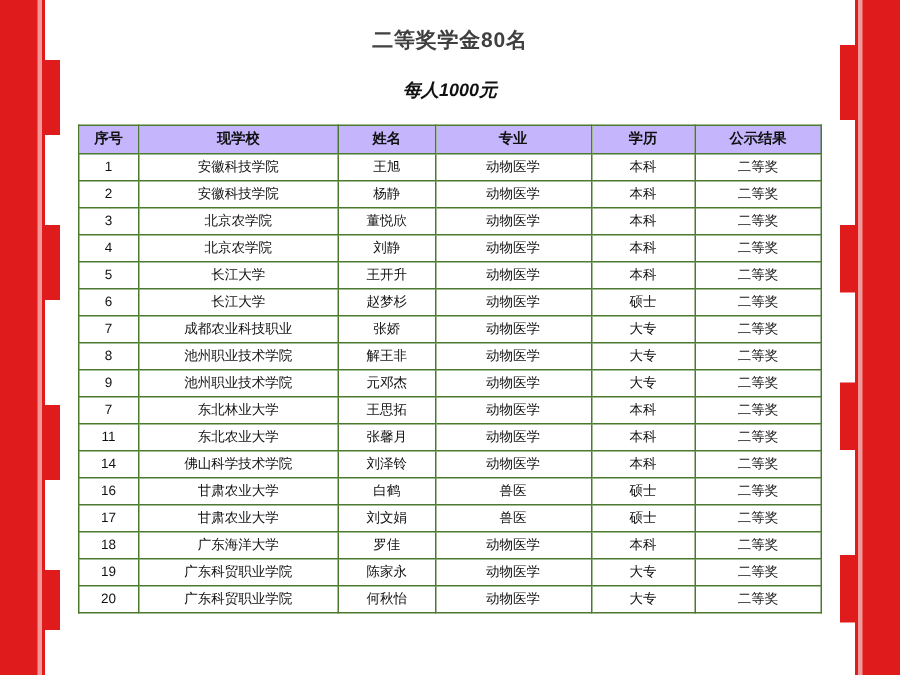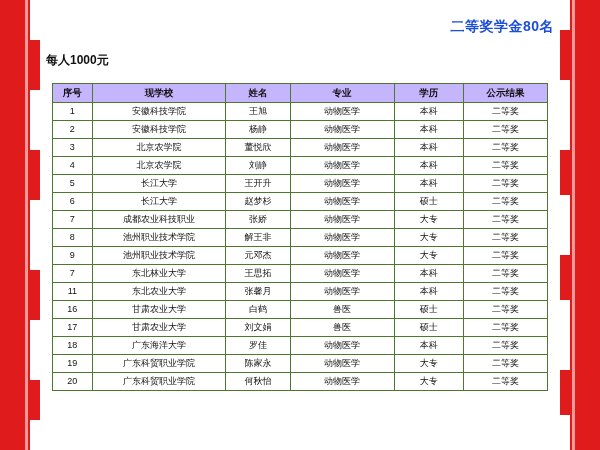--- a/index.html
+++ b/index.html
@@ -53,34 +53,35 @@
   
   .content {
     position: absolute;
     left: 46px;
     right: 46px;
     top: 0;
     bottom: 0;
   }
 
   .doc-title {
-    text-align: right;
+    text-align: center;
     font-size: 14px;
     font-weight: bold;
-    color: #1d4ed8;
+    color: #404040;
     margin-top: 18px;
     letter-spacing: 0.5px;
   }
 
   .doc-subtitle {
-    text-align: left;
+    text-align: center;
     font-size: 12px;
     font-weight: bold;
     color: #111111;
     margin-top: 16px;
+    font-style: italic;
   }
 
   .table-wrap {
     margin-top: 14px;
     padding: 0 6px;
   }
 
   table.award {
     border-collapse: collapse;
     width: 100%;
@@ -250,20 +251,28 @@
           </tr>
           <tr>
             <td>11</td>
             <td>东北农业大学</td>
             <td>张馨月</td>
             <td>动物医学</td>
             <td>本科</td>
             <td>二等奖</td>
           </tr>
           <tr>
+            <td>14</td>
+            <td>佛山科学技术学院</td>
+            <td>刘泽铃</td>
+            <td>动物医学</td>
+            <td>本科</td>
+            <td>二等奖</td>
+          </tr>
+          <tr>
             <td>16</td>
             <td>甘肃农业大学</td>
             <td>白鹤</td>
             <td>兽医</td>
             <td>硕士</td>
             <td>二等奖</td>
           </tr>
           <tr>
             <td>17</td>
             <td>甘肃农业大学</td>

